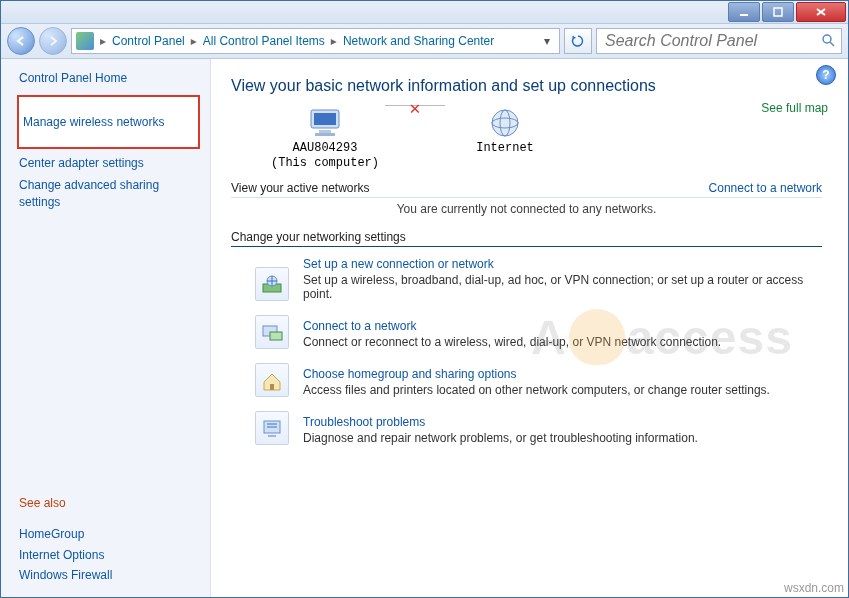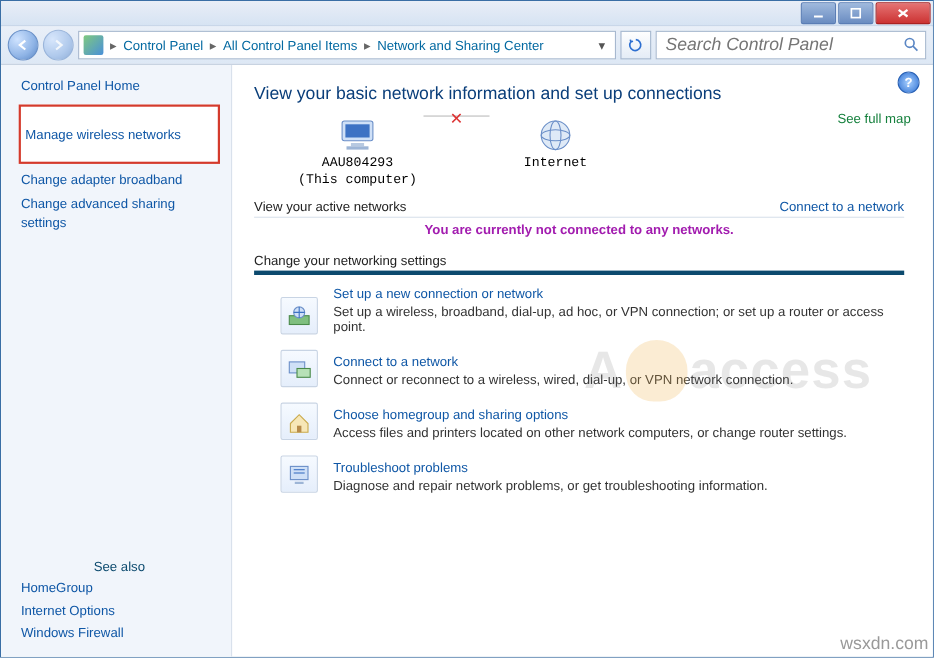--- a/index.html
+++ b/index.html
@@ -165,23 +165,22 @@
     font-weight: 500;
     margin-bottom: 10px;
   }
   .side-link.highlight {
     border: 2px solid #d43a2c;
     padding: 17px 4px;
     margin: 4px -2px;
     background: #fff;
   }
   .see-also-hdr {
-    color: #0c4a6e;
-    margin-bottom: 4px;
-    text-align: center;
+    color: #c2410c;
+    margin-bottom: 16px;
   }
   .side-bottom .side-link { margin: 4px 0; }
 
   
   .main {
     flex: 1;
     padding: 10px 20px 10px 14px;
     box-sizing: border-box;
     overflow: auto;
     position: relative;
@@ -254,23 +253,22 @@
     margin: 10px 6px 4px 6px;
     border-bottom: 1px solid #d9e1ec;
     padding-bottom: 2px;
     display:flex;
     justify-content:space-between;
     align-items:center;
   }
   .section-hdr .rightlink { color:#0f57a6; cursor:pointer; border:none; padding:0; }
   .centertext {
     text-align:center;
-    color:#a21caf;
+    color:#404040;
     margin: 4px 0 14px 0;
-    font-weight: bold;
   }
 
   .task {
     display:flex;
     align-items:flex-end;
     margin: 10px 6px 14px 30px;
     gap: 14px;
   }
   .task .ticon {
     width: 32px;
@@ -306,21 +304,21 @@
   .watermark .head {
     width: 56px; height:56px;
     background: rgba(240,180,80,0.25);
     border-radius: 50% 50% 45% 45%;
     display:inline-block;
   }
   .sourcetag {
     position:absolute;
     right:4px;
     bottom:2px;
-    font-size:16px;
+    font-size:12px;
     color:#999;
     text-align:right;
   }
 
   
   svg { overflow: visible; }
 </style>
 </head>
 <body>
 
@@ -383,21 +381,21 @@
       </span>
     </div>
   </div>
 
   <div class="body">
 
     <div class="sidebar">
       <div class="side-top">
         <div class="side-home">Control Panel Home</div>
         <div class="side-link highlight">Manage wireless networks</div>
-        <div class="side-link">Change adapter broadband</div>
+        <div class="side-link">Center adapter settings</div>
         <div class="side-link">Change advanced sharing settings</div>
       </div>
       <div class="side-bottom">
         <div class="see-also-hdr">See also</div>
         <div class="side-link">HomeGroup</div>
         <div class="side-link">Internet Options</div>
         <div class="side-link">Windows Firewall</div>
       </div>
     </div>
 
@@ -437,21 +435,21 @@
           <div class="label">Internet</div>
         </div>
       </div>
 
       <div class="section-hdr">
         <span>View your active networks</span>
         <span class="rightlink">Connect to a network</span>
       </div>
       <div class="centertext">You are currently not connected to any networks.</div>
 
-      <div class="section-hdr" style="border-bottom:4px solid #0c4a6e;">
+      <div class="section-hdr" style="border-bottom:1px solid #0c4a6e;">
         <span>Change your networking settings</span>
       </div>
 
       <div class="task">
         <div class="ticon">
           <svg width="24" height="24">
               <rect x="3" y="12" width="18" height="8" fill="#7fbf7f" stroke="#4a8a4a"></rect>
               <circle cx="12" cy="9" r="5" fill="#cfe0f7" stroke="#6b8fc8"></circle>
               <path d="M12 4 L12 14 M7 9 L17 9" stroke="#3d72c4"></path>
             </svg>

